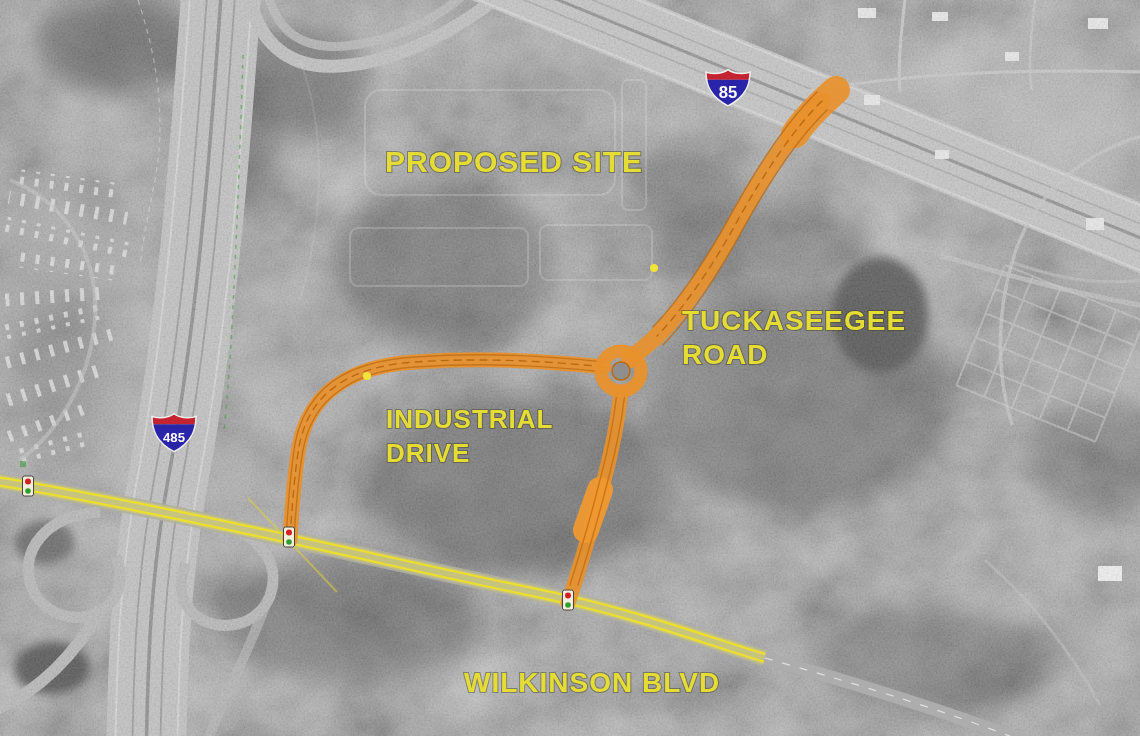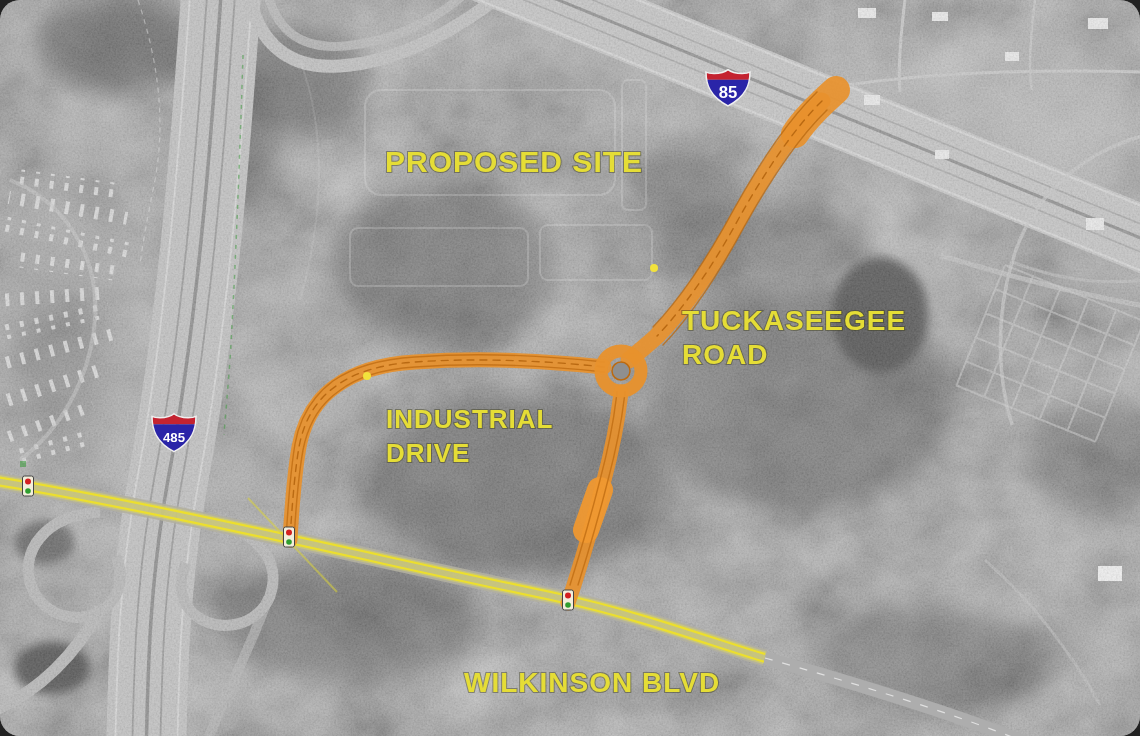--- a/index.html
+++ b/index.html
@@ -1,21 +1,20 @@
 <!DOCTYPE html>
 <html><head>
 <meta charset="utf-8">
 <style>
   html, body { margin: 0; padding: 0; background: #222; }
   .stage {
     position: relative;
     width: 1140px; height: 736px;
     overflow: hidden;
     font-family: "Liberation Sans", sans-serif;
-    border-radius: 20px;
   }
   svg { display: block; }
   text.map-label {
     font-family: "Liberation Sans", sans-serif;
     font-weight: bold;
     letter-spacing: 1px;
     paint-order: stroke;
     stroke: rgba(60,60,25,0.45);
     stroke-width: 2px;
   }

